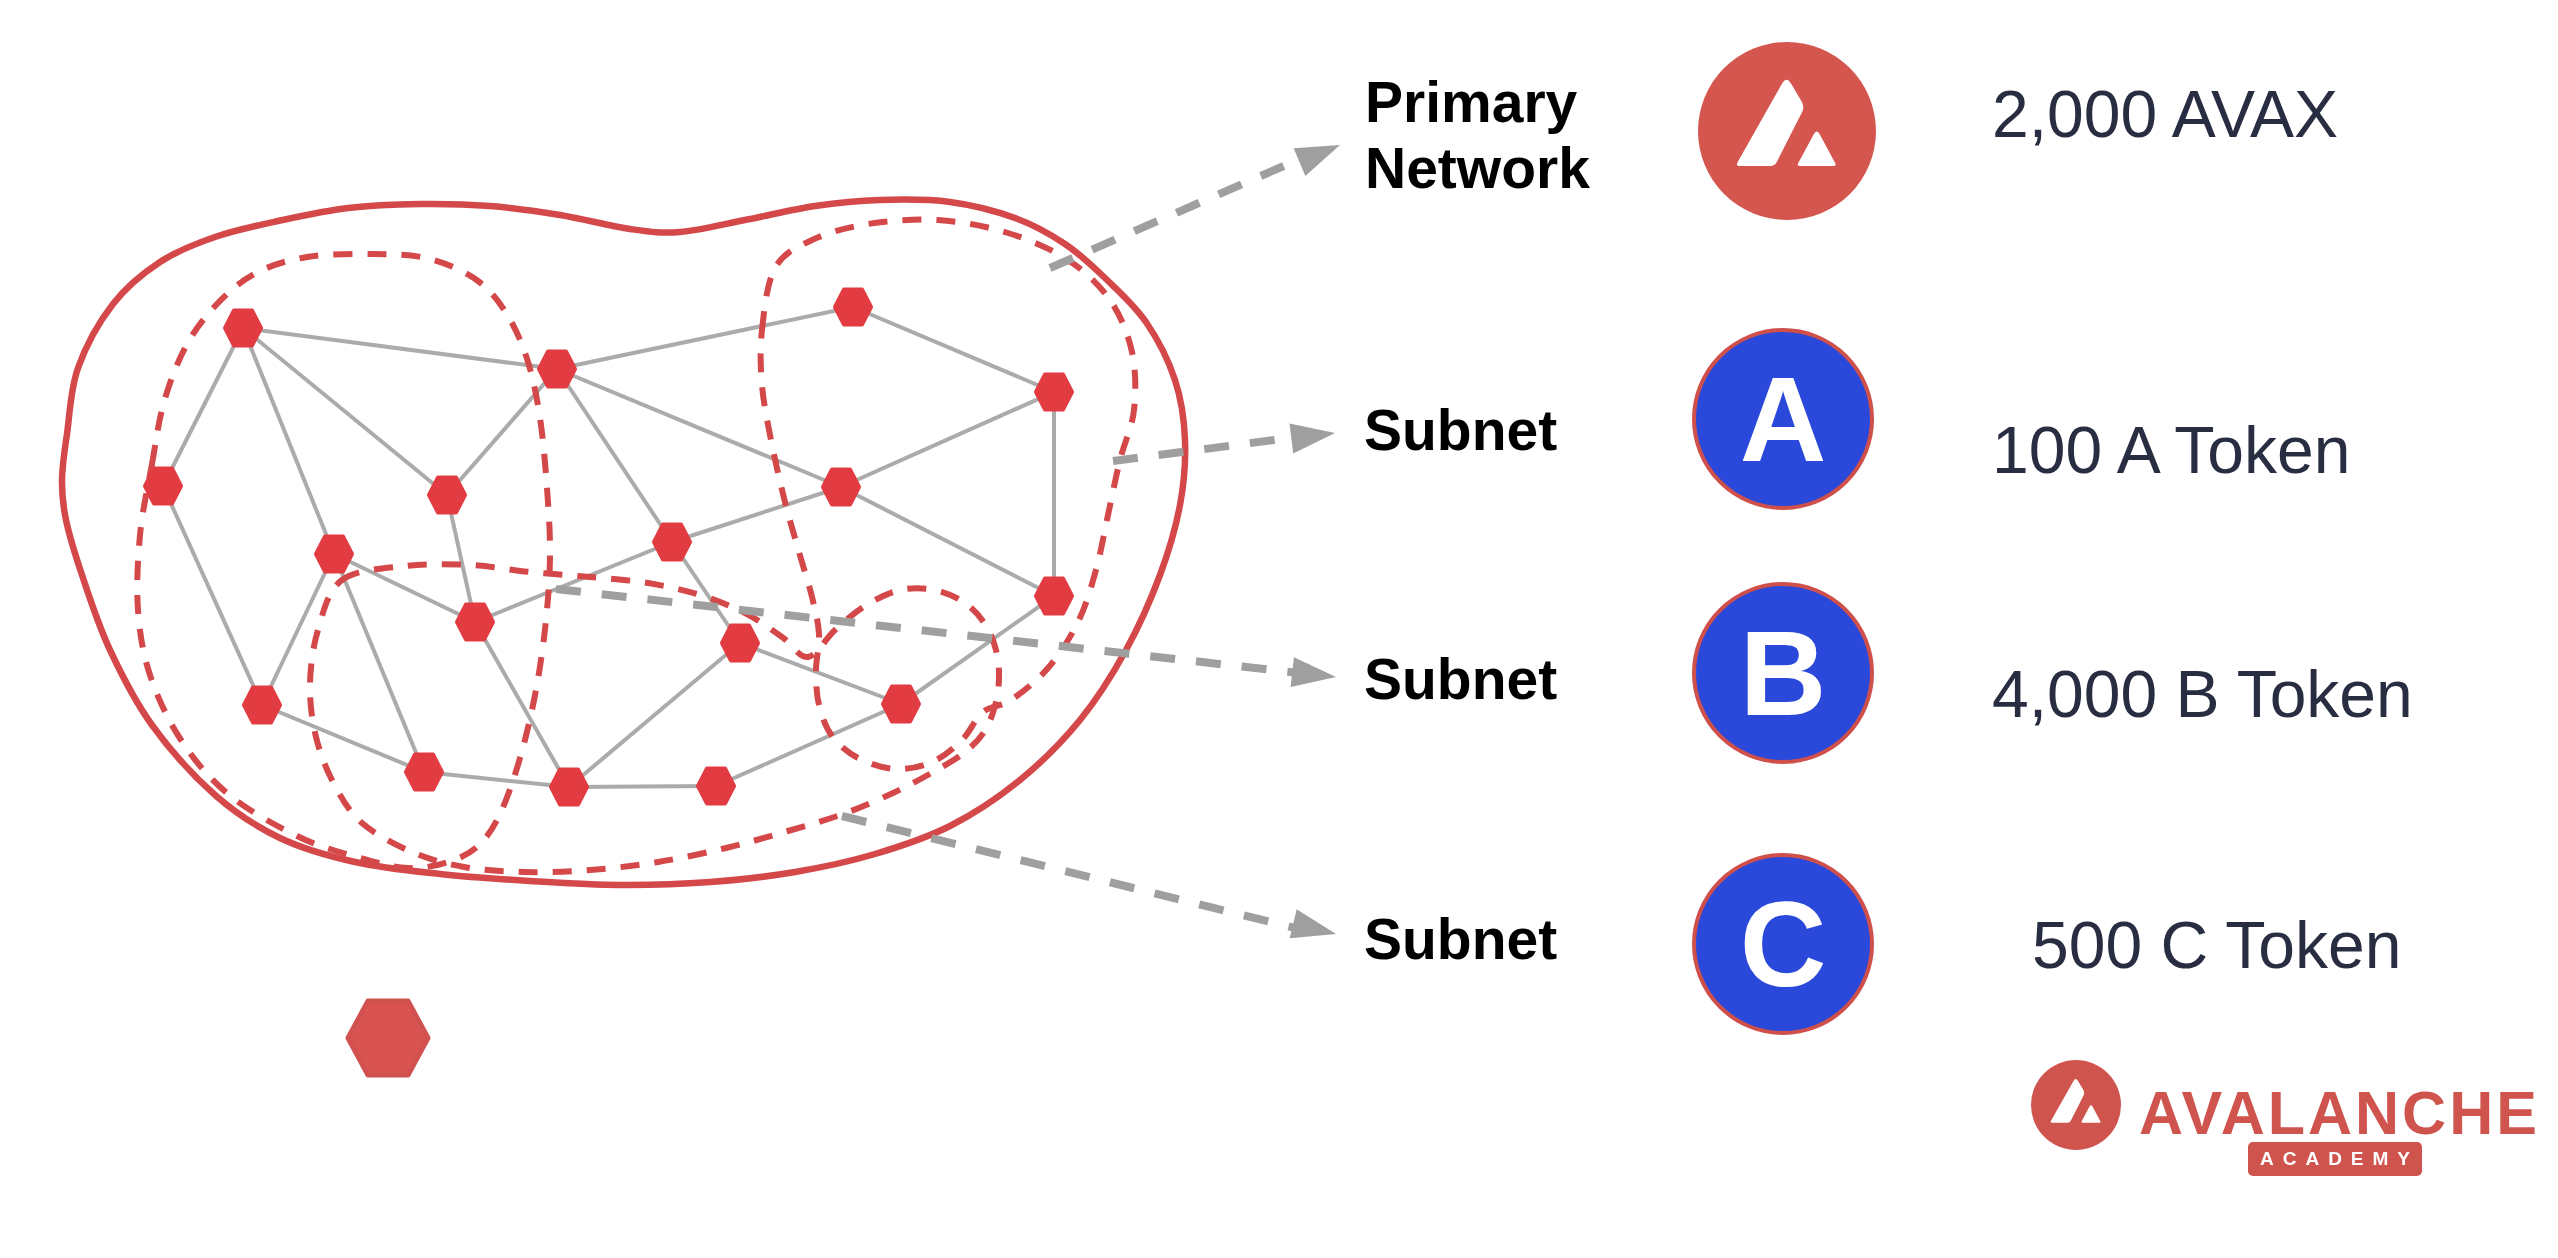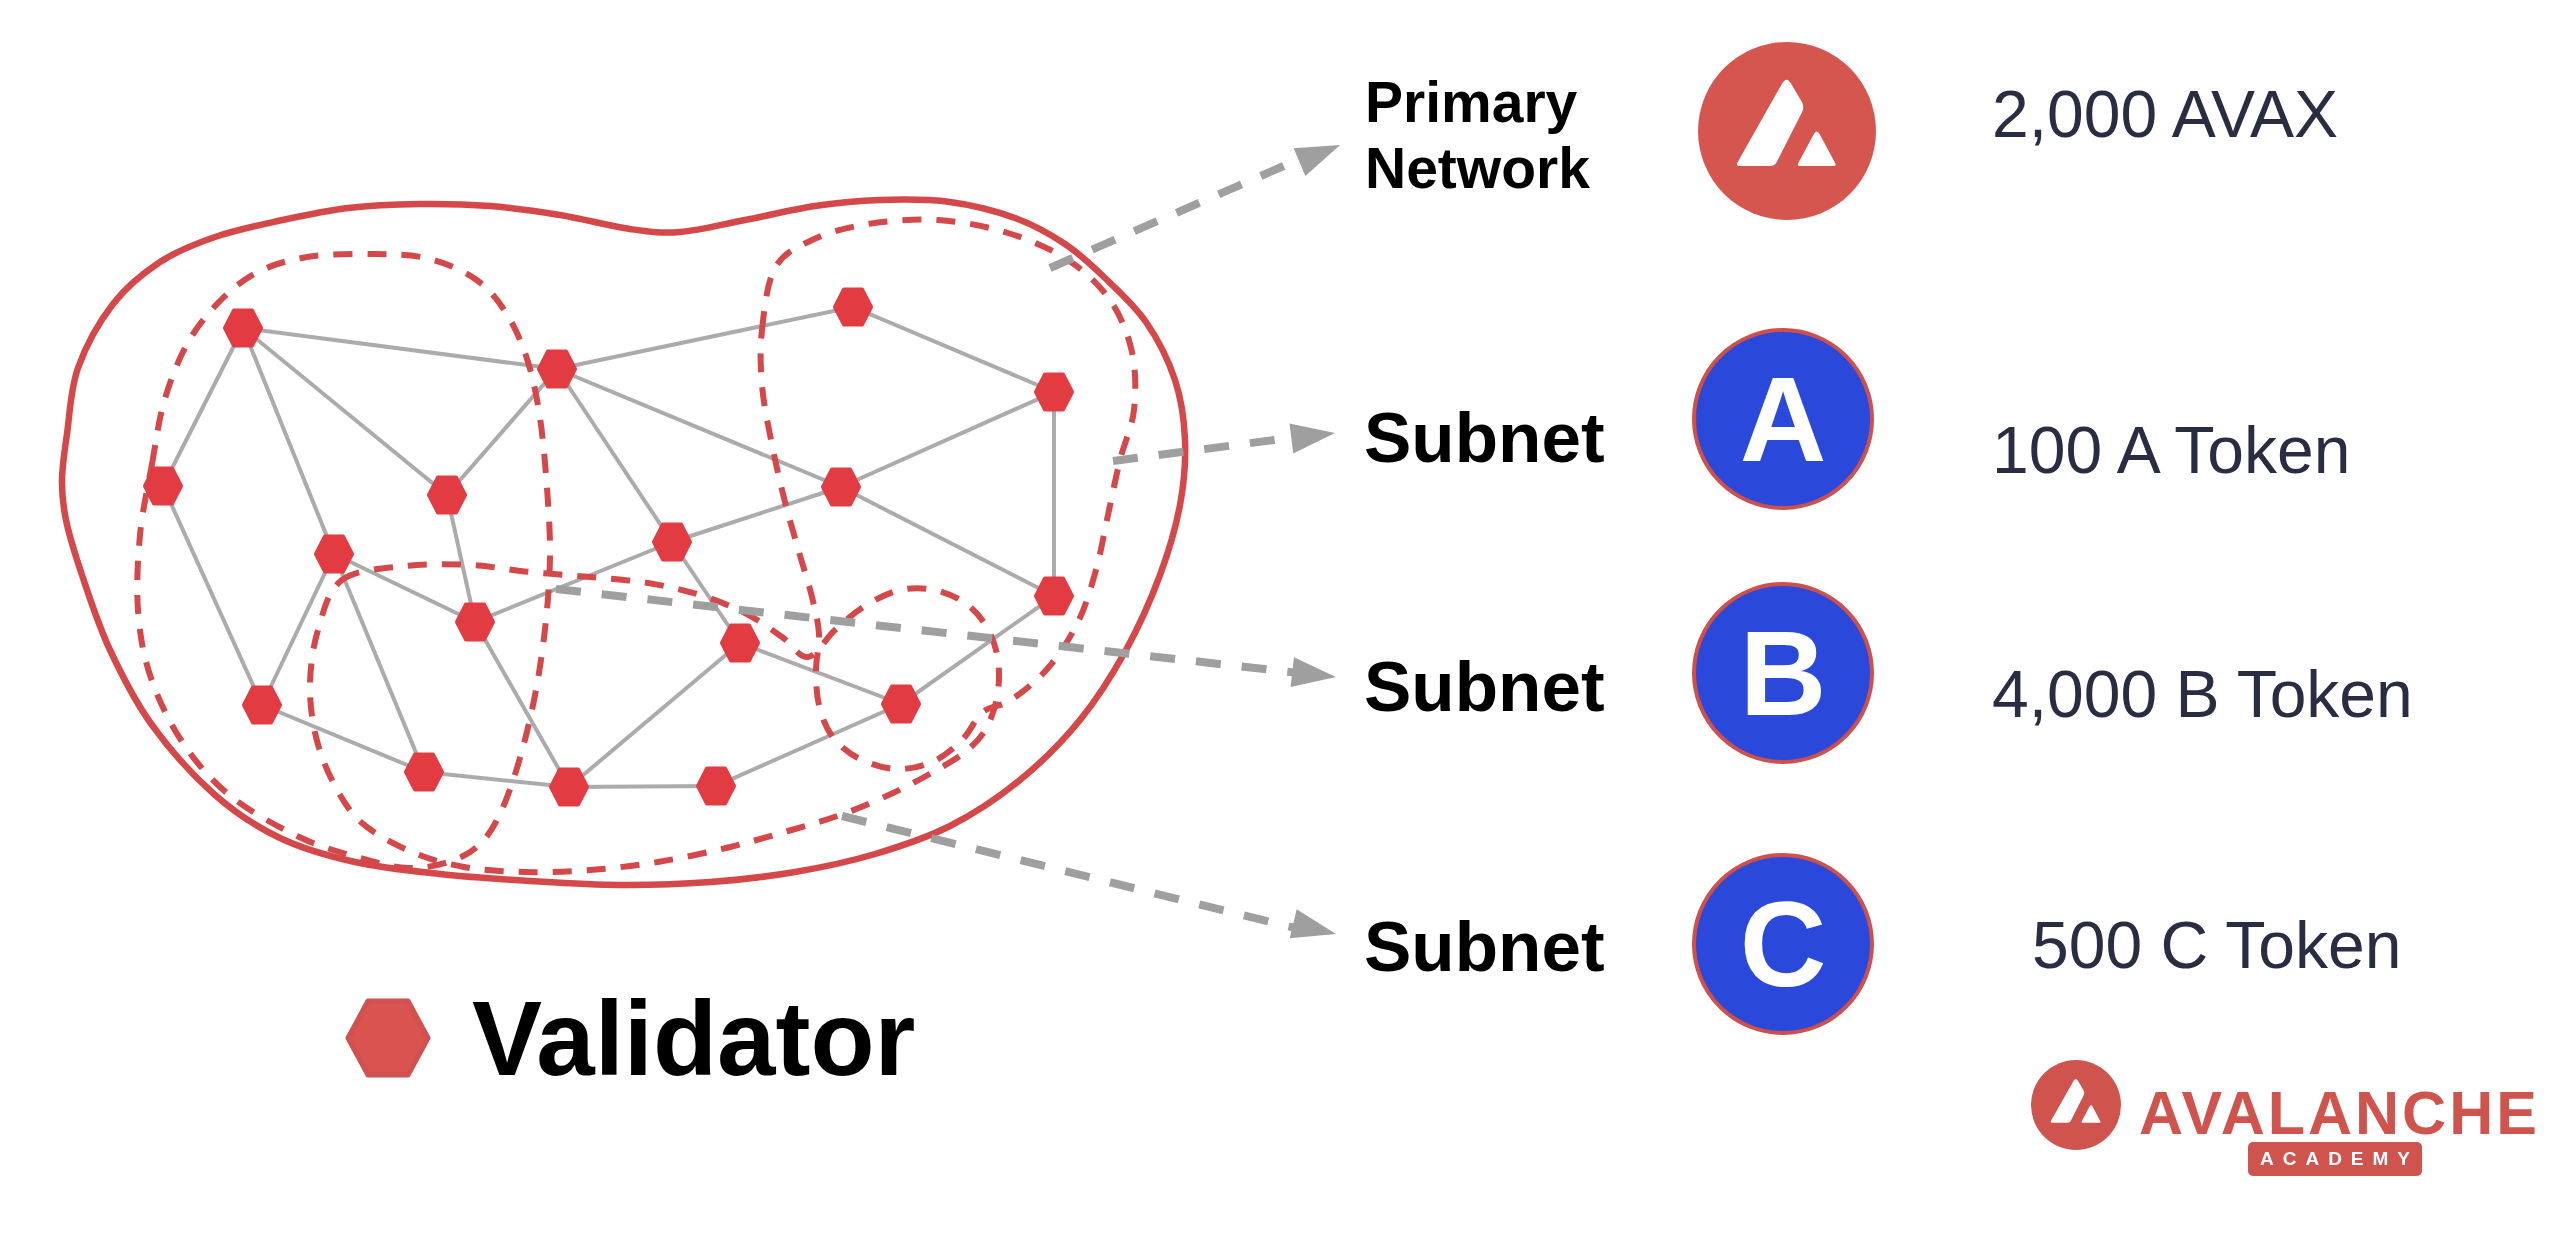--- a/index.html
+++ b/index.html
@@ -1,21 +1,21 @@
 <!DOCTYPE html>
 <html><head>
 <meta charset="utf-8">
 <style>
   html,body{margin:0;padding:0;background:#ffffff;}
   body{width:2558px;height:1258px;position:relative;overflow:hidden;font-family:"Liberation Sans",sans-serif;}
   #stage{position:absolute;left:0;top:0;width:2558px;height:1258px;}
   svg{position:absolute;left:0;top:0;}
   .arrow-label{position:absolute;font-weight:bold;color:#000;white-space:pre-line;}
   #primary-label{left:1365px;top:69px;font-size:57px;line-height:66px;}
-  .subnet-label{left:1364px;font-size:71px;line-height:1;}
+  .subnet-label{left:1364px;font-size:57px;line-height:1;}
   #subnet-label-1{top:402px;}
   #subnet-label-2{top:651px;}
   #subnet-label-3{top:911px;}
   .req-text{position:absolute;font-size:66px;line-height:1;color:#282d42;white-space:nowrap;}
   #legend-text{position:absolute;left:472px;top:986px;font-size:105px;line-height:1;font-weight:bold;color:#000;}
   #academy{position:absolute;}
   #academy-name{position:absolute;left:2139px;top:1083px;font-size:61px;line-height:1;font-weight:bold;color:#d0544e;letter-spacing:3px;}
   #academy-badge{position:absolute;left:2248px;top:1142px;width:174px;height:34px;background:#d0544e;border-radius:5px;display:flex;align-items:center;justify-content:center;}
   #academy-badge span{color:#fff;font-size:19px;font-weight:bold;letter-spacing:9px;padding-left:9px;}
 </style>
@@ -100,21 +100,20 @@
   <div id="subnet-label-2" class="arrow-label subnet-label">Subnet</div>
   <div id="subnet-label-3" class="arrow-label subnet-label">Subnet</div>
 
   <div id="req-rows">
       <div class="req-text" style="left: 1992px; top: 81.2px;">2,000 AVAX</div>
       <div class="req-text" style="left: 1992px; top: 377.2px; margin-top: 40px;">100 A Token</div>
       <div class="req-text" style="left: 1992px; top: 661.2px;">4,000 B Token</div>
       <div class="req-text" style="left: 1992px; top: 912.2px; margin-left: 40px;">500 C Token</div>
     </div>
 
-  <div id="legend-text">Validator</div>
 
   <div id="academy">
     <div id="academy-name">AVALANCHE</div>
     <div id="academy-badge">
         <span>ACADEMY</span>
       </div>
   </div>
 </div>
 
 </body></html>

